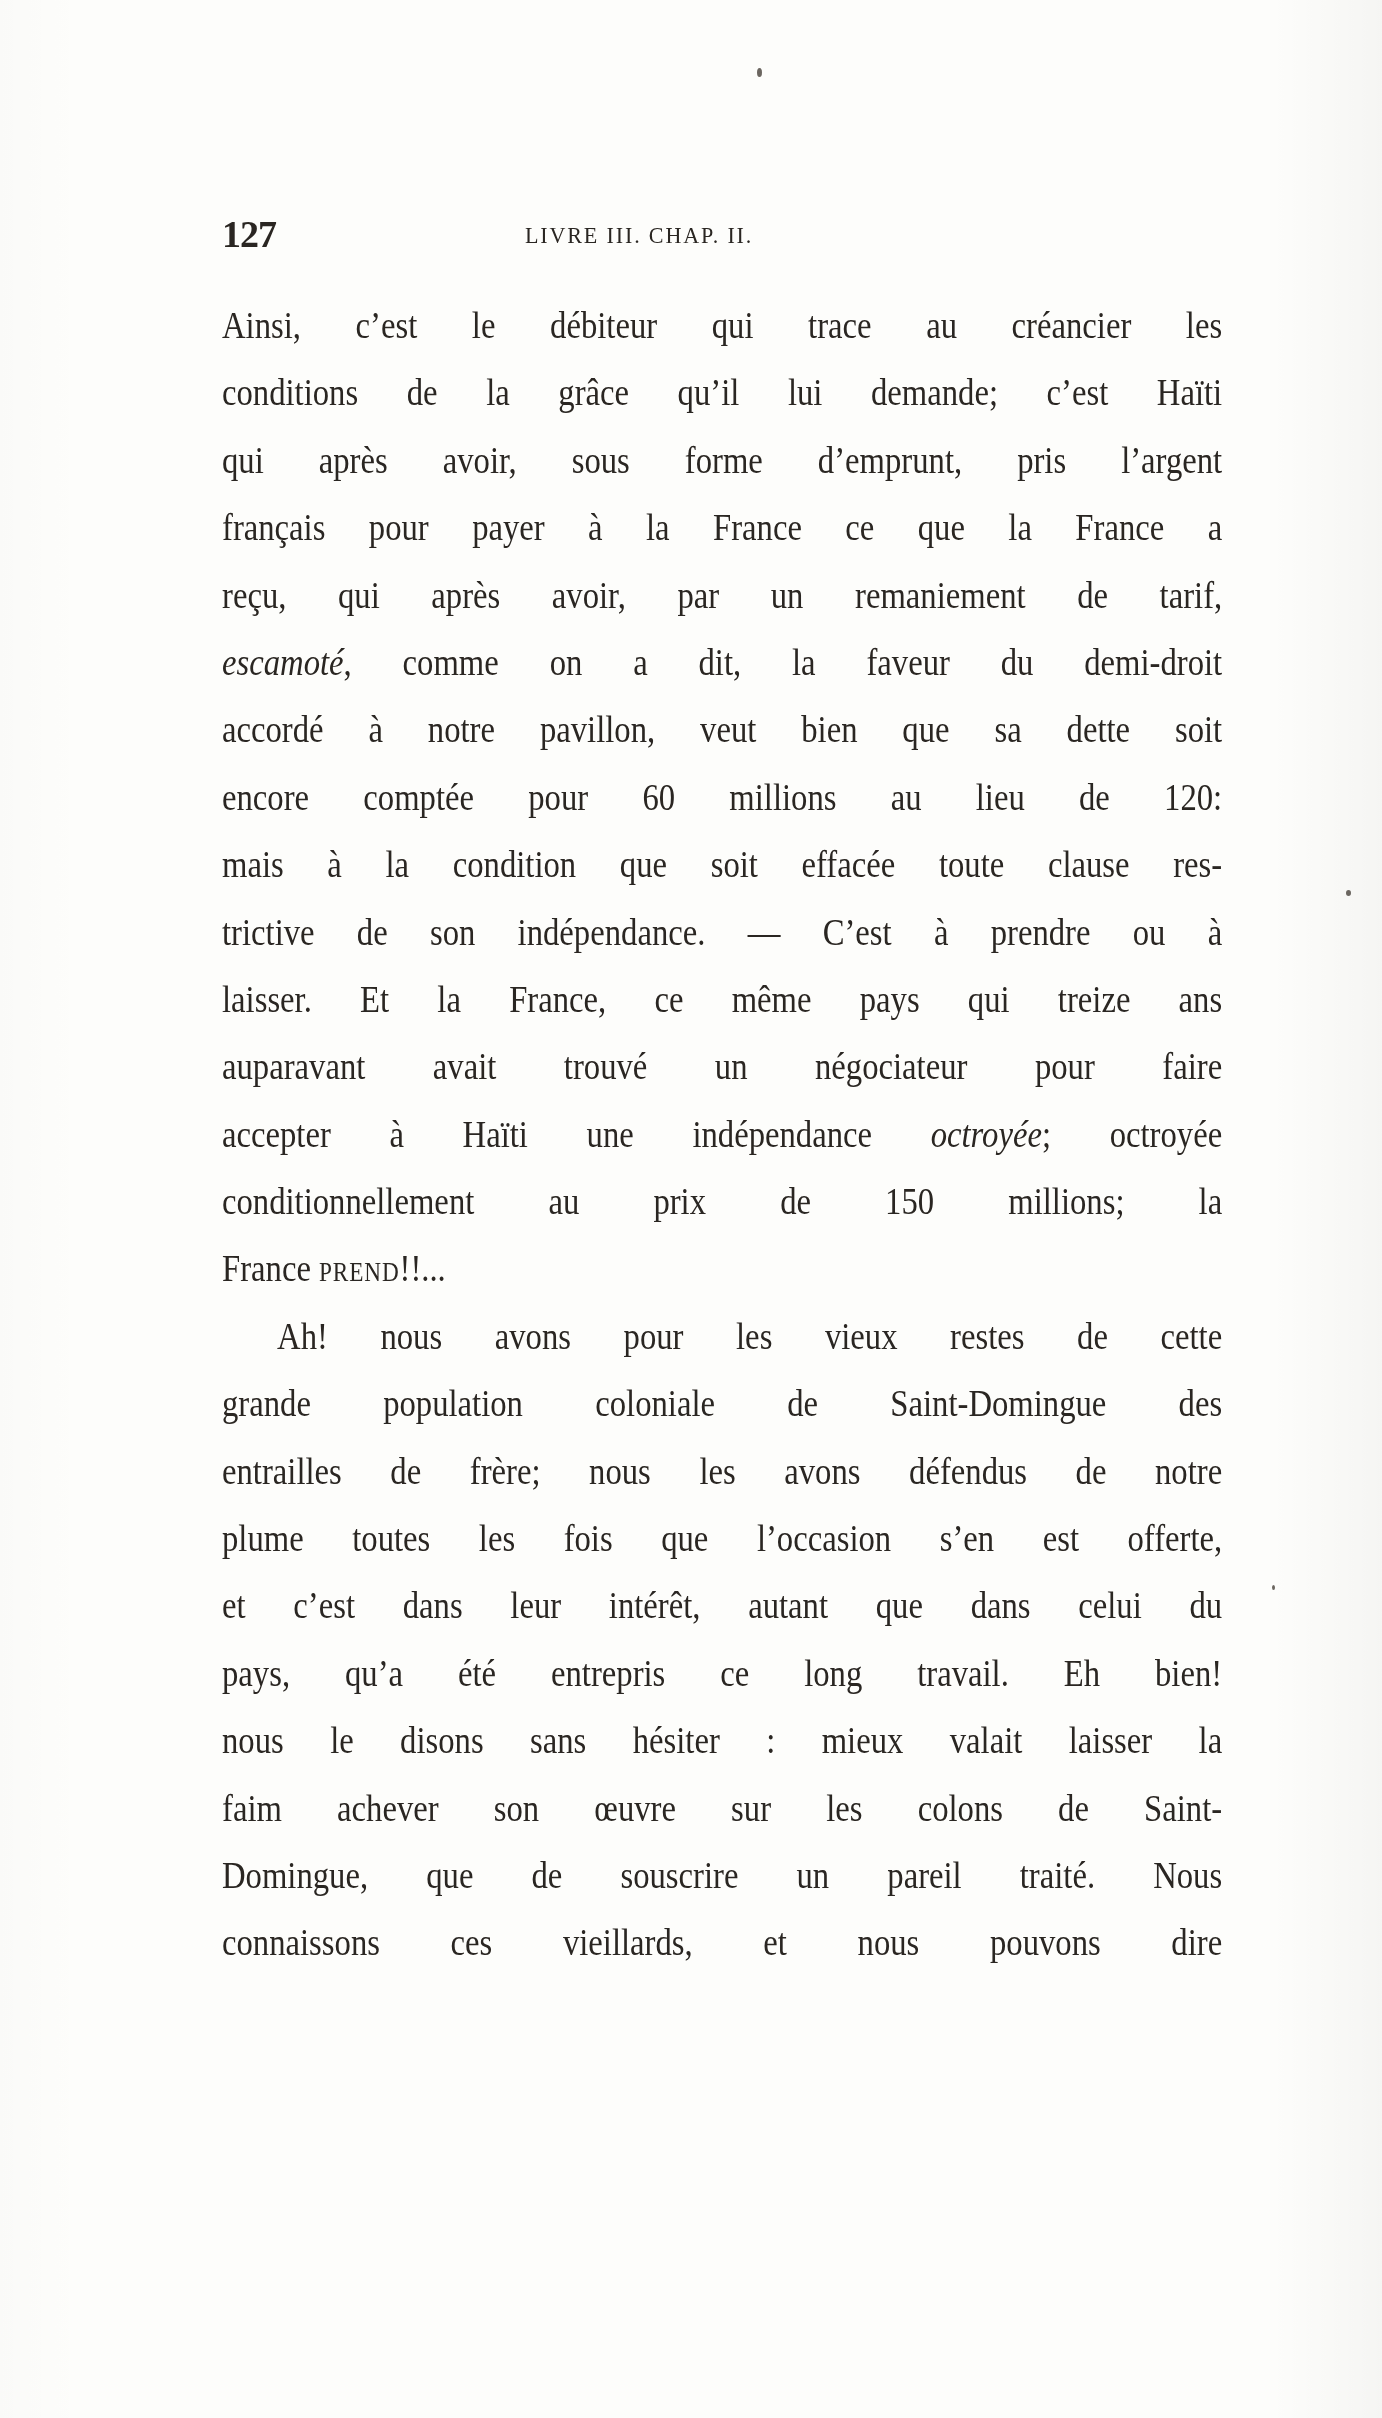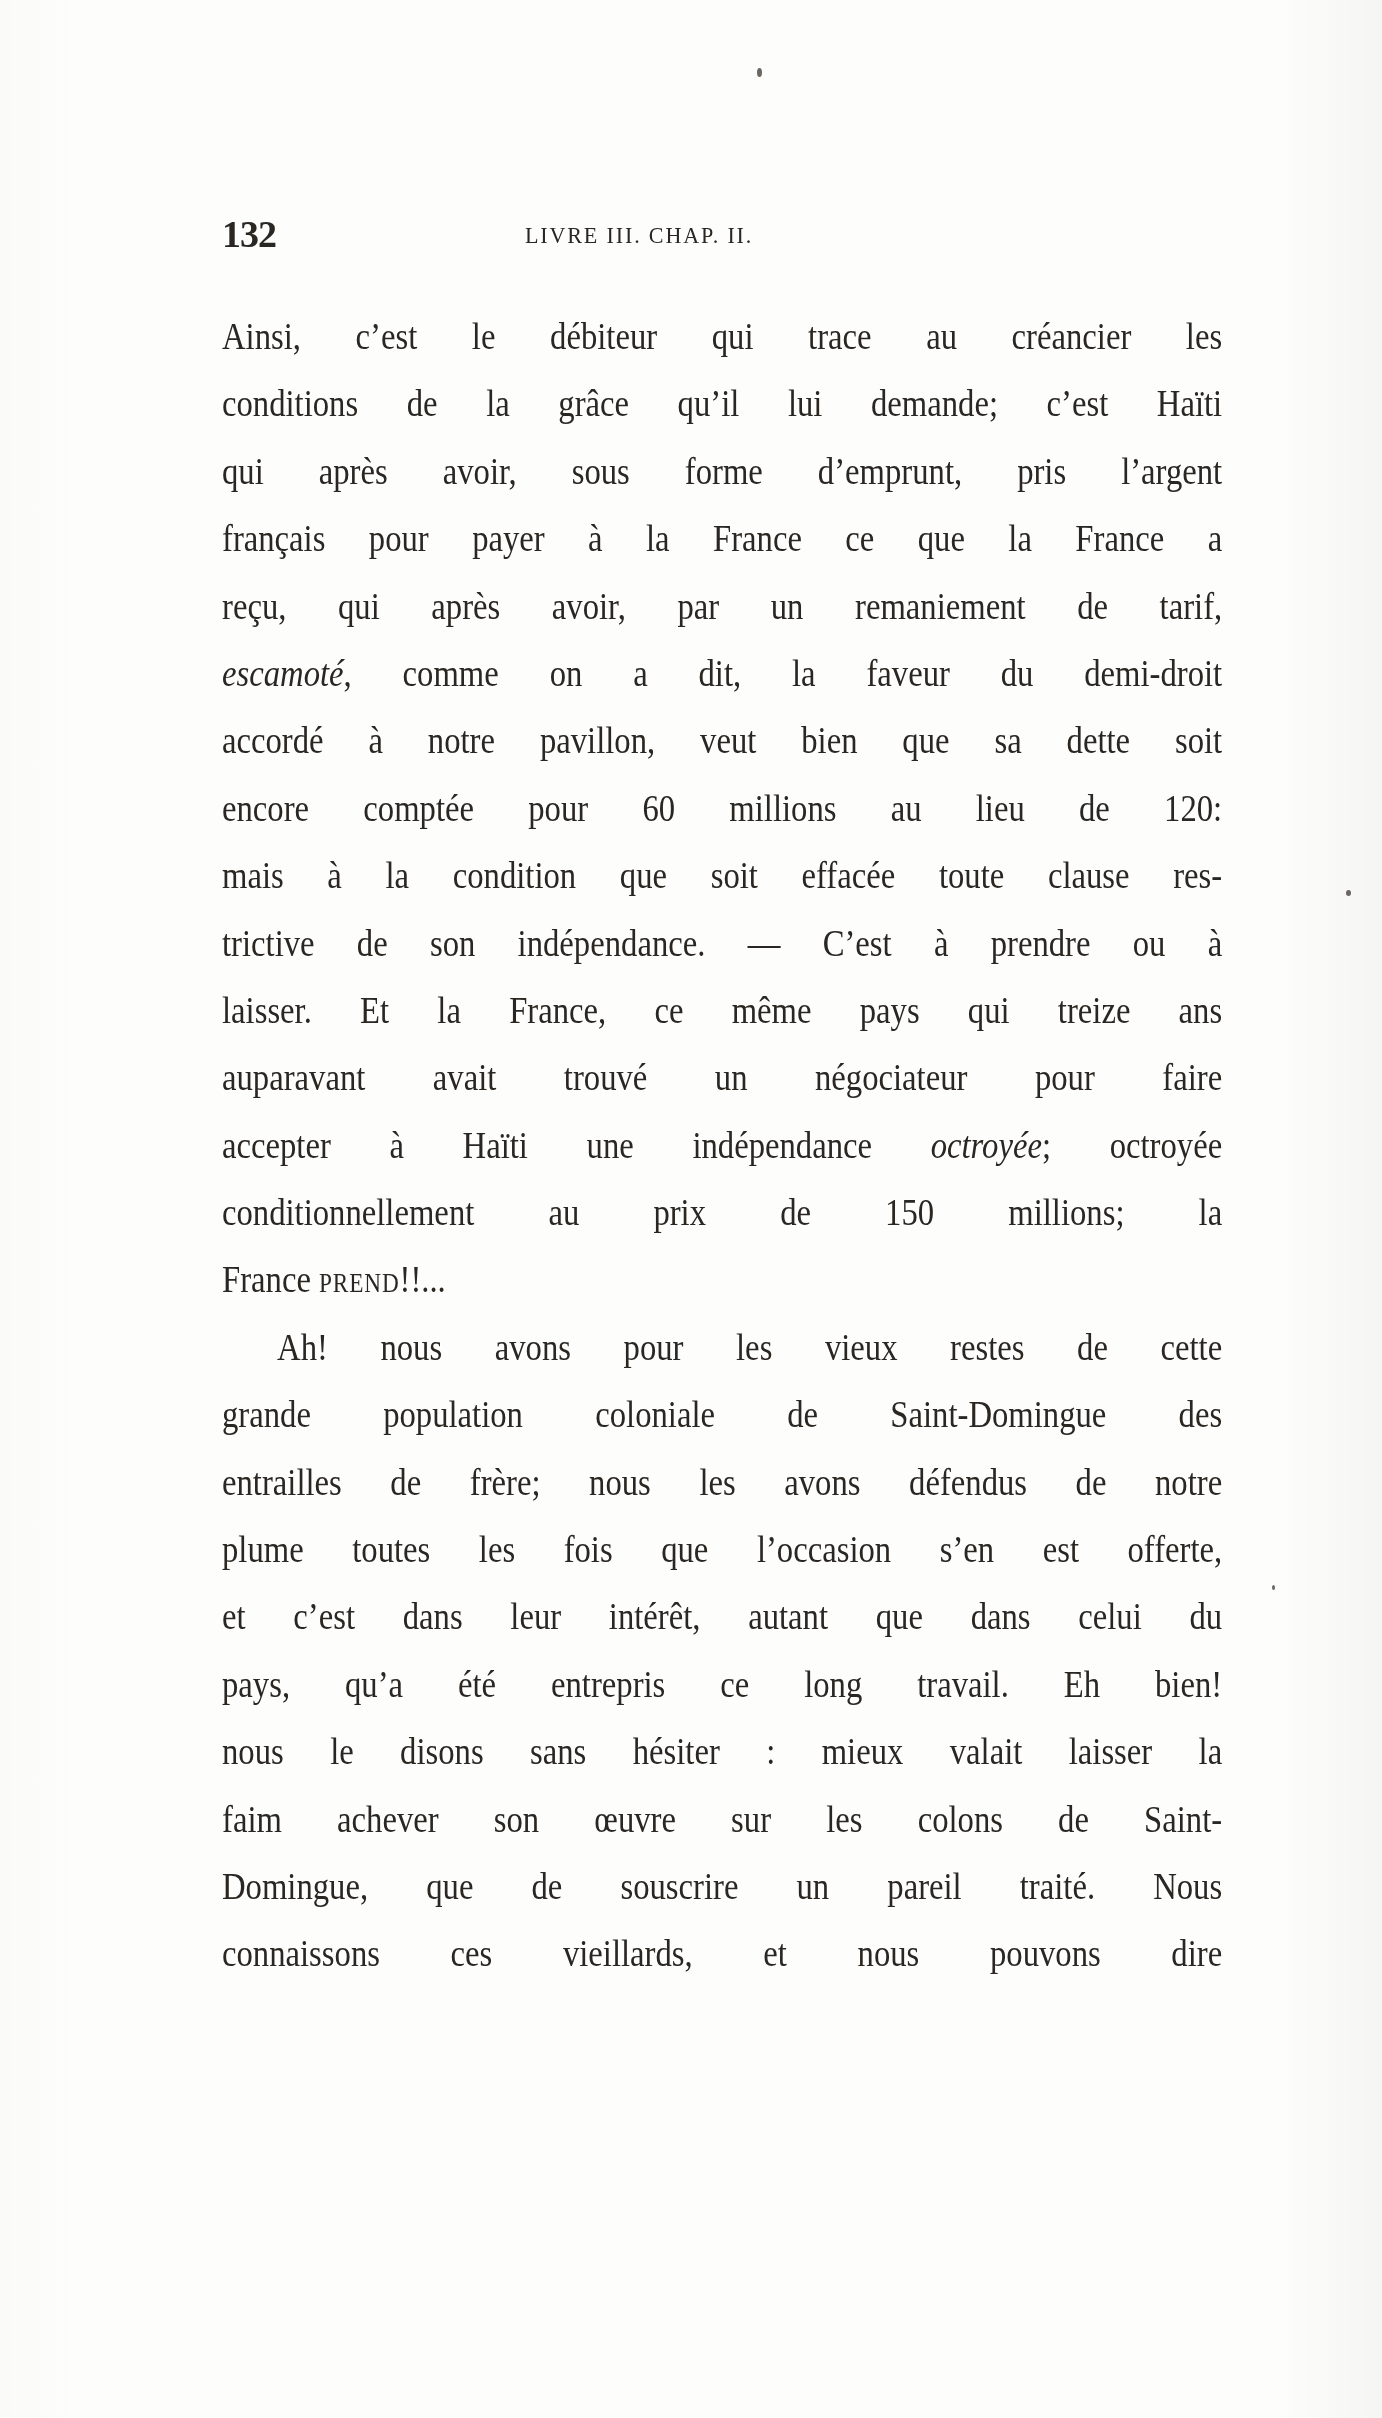--- a/index.html
+++ b/index.html
@@ -22,21 +22,21 @@
   .page-number {
     position: absolute; left: 0; top: 0;
     font-size: 38px; font-weight: bold; letter-spacing: -1px;
   }
   .running-head {
     position: absolute; left: 303px; top: 10px;
     font-size: 24px; letter-spacing: 2px; font-variant: small-caps; text-transform: uppercase;
     transform: scaleX(0.92); transform-origin: left center;
   }
   .body-text {
-    position: absolute; left: 222px; top: 303px; width: 1000px;
+    position: absolute; left: 222px; top: 292px; width: 1000px;
   }
   .line {
     height: 67.4px; line-height: 67.4px;
     font-size: 38px;
     white-space: nowrap;
     text-align: justify;
     text-align-last: justify;
     transform: scaleX(0.86); transform-origin: left center;
     width: 1163px;
   }
@@ -45,21 +45,21 @@
   .it { font-style: italic; }
   .sc { font-variant: small-caps; letter-spacing: 1px; }
   .speck { position: absolute; background: #6b6660; border-radius: 50%; }
 </style>
 </head>
 <body>
 
 <div class="page-shade"></div>
 
 <div class="header">
-  <span class="page-number">132</span>
+  <span class="page-number">127</span>
   <span class="running-head">LIVRE III. CHAP. II.</span>
 </div>
 
 <div class="body-text" id="body-text">
     <div class="line"><span>Ainsi, c’est le débiteur qui trace au créancier les</span></div>
     <div class="line"><span>conditions de la grâce qu’il lui demande; c’est Haïti</span></div>
     <div class="line"><span>qui après avoir, sous forme d’emprunt, pris l’argent</span></div>
     <div class="line"><span>français pour payer à la France ce que la France a</span></div>
     <div class="line"><span>reçu, qui après avoir, par un remaniement de tarif,</span></div>
     <div class="line"><span class="it">escamoté</span><span>, comme on a dit, la faveur du demi-droit</span></div>

